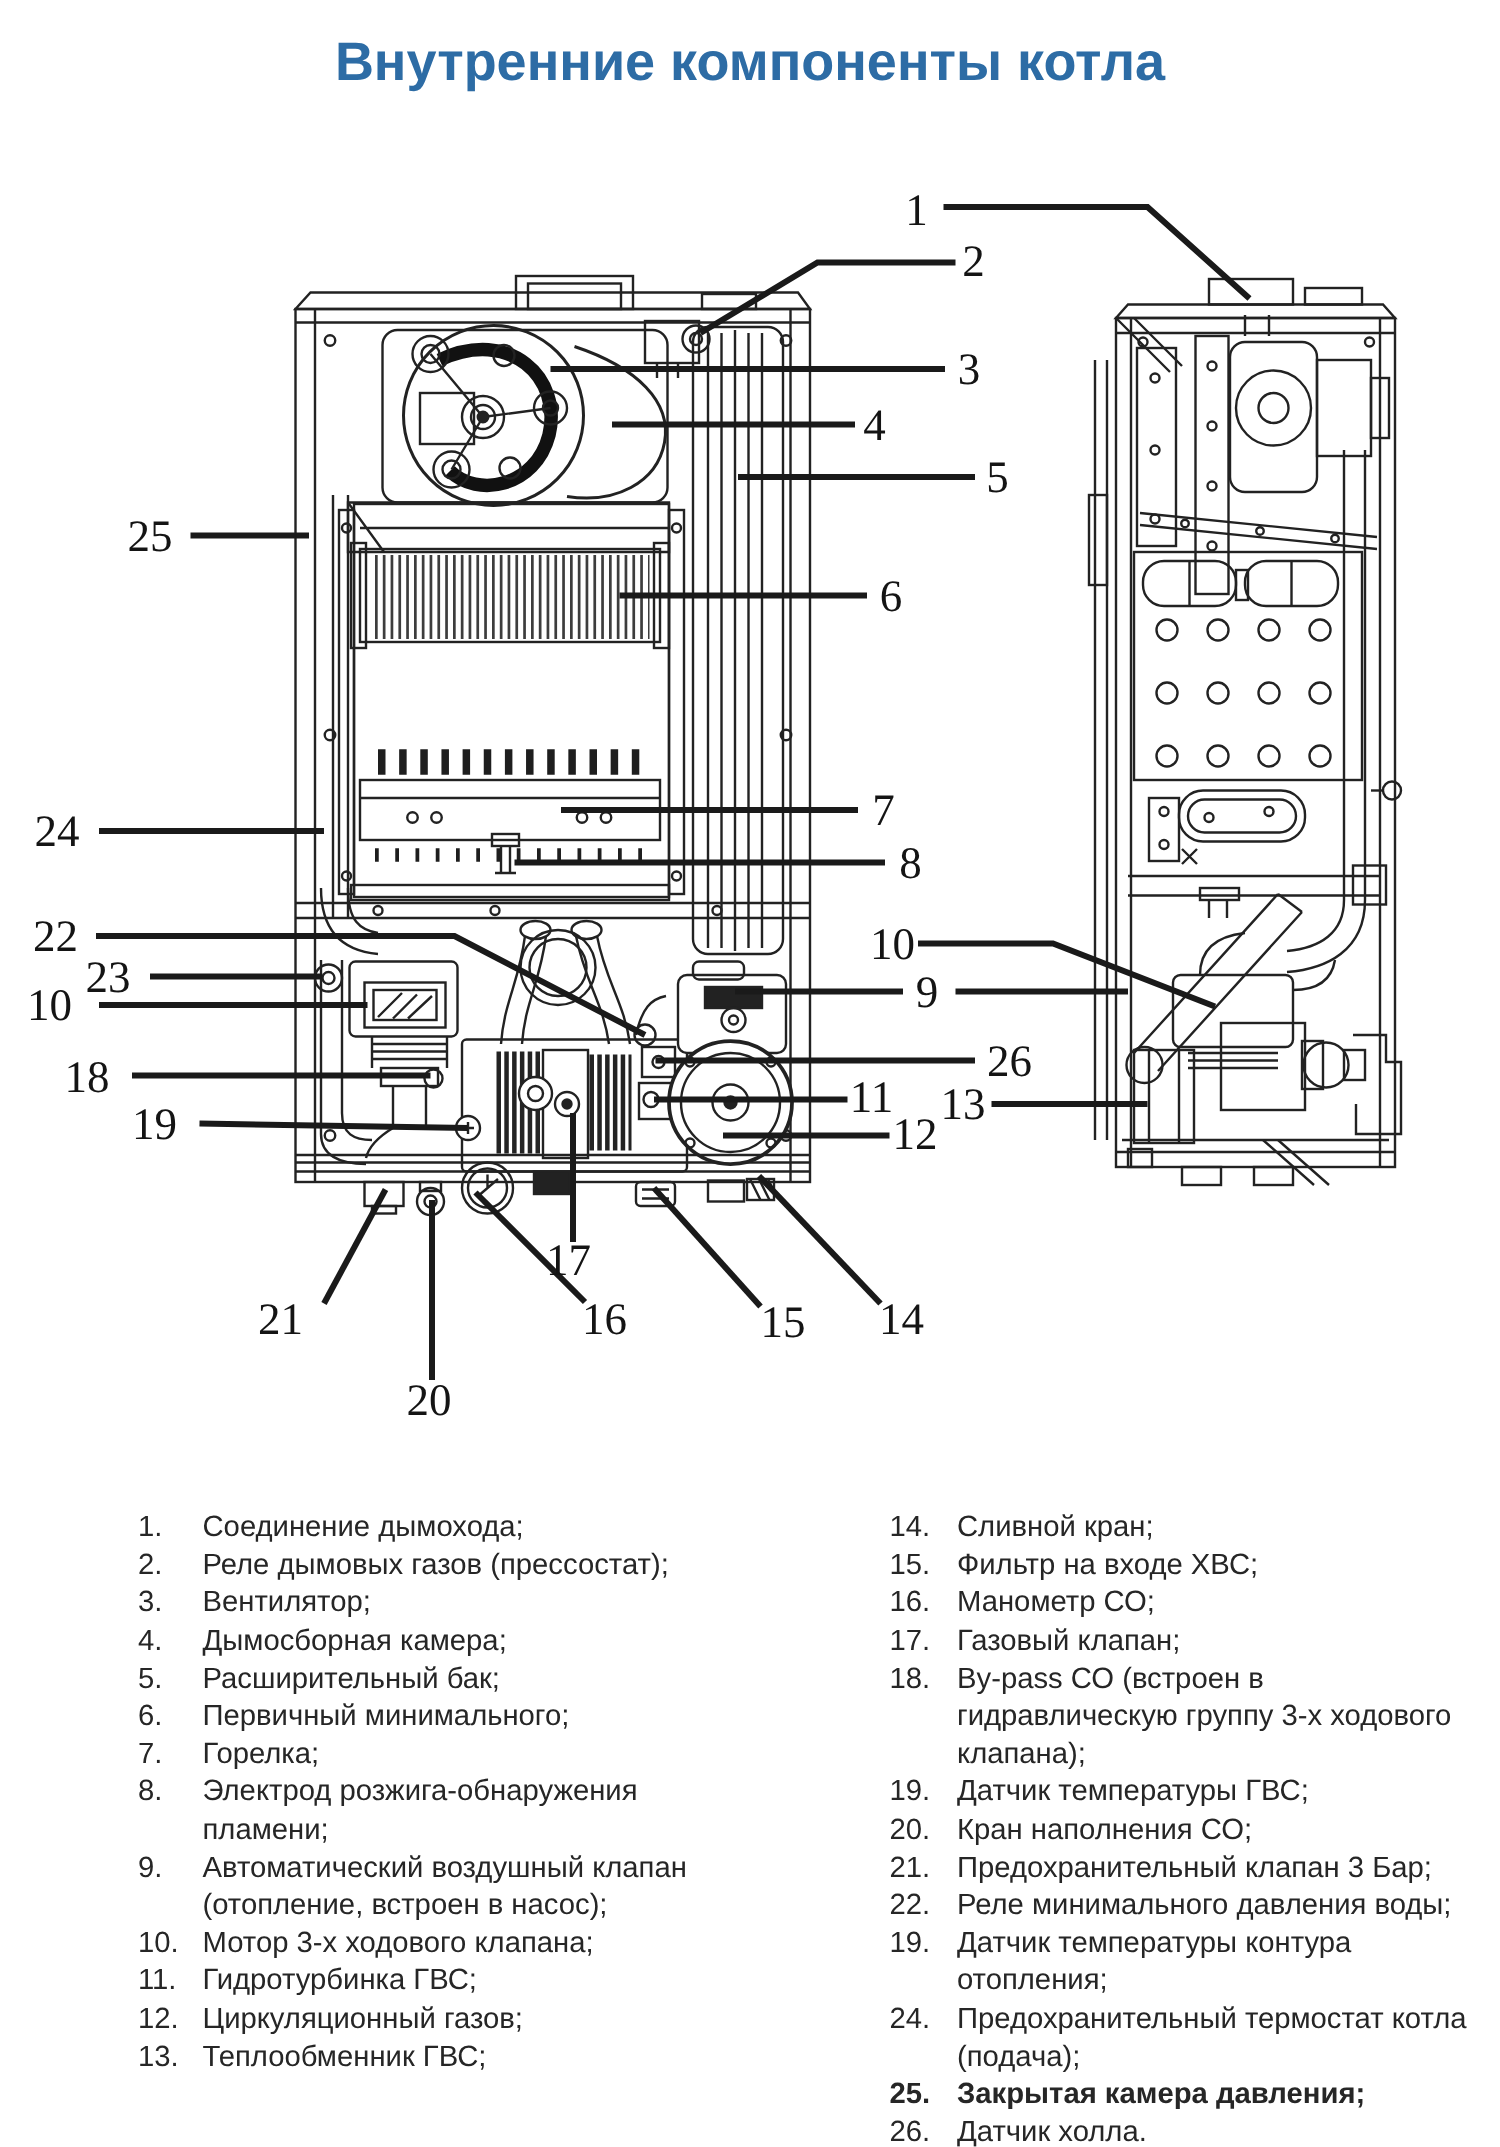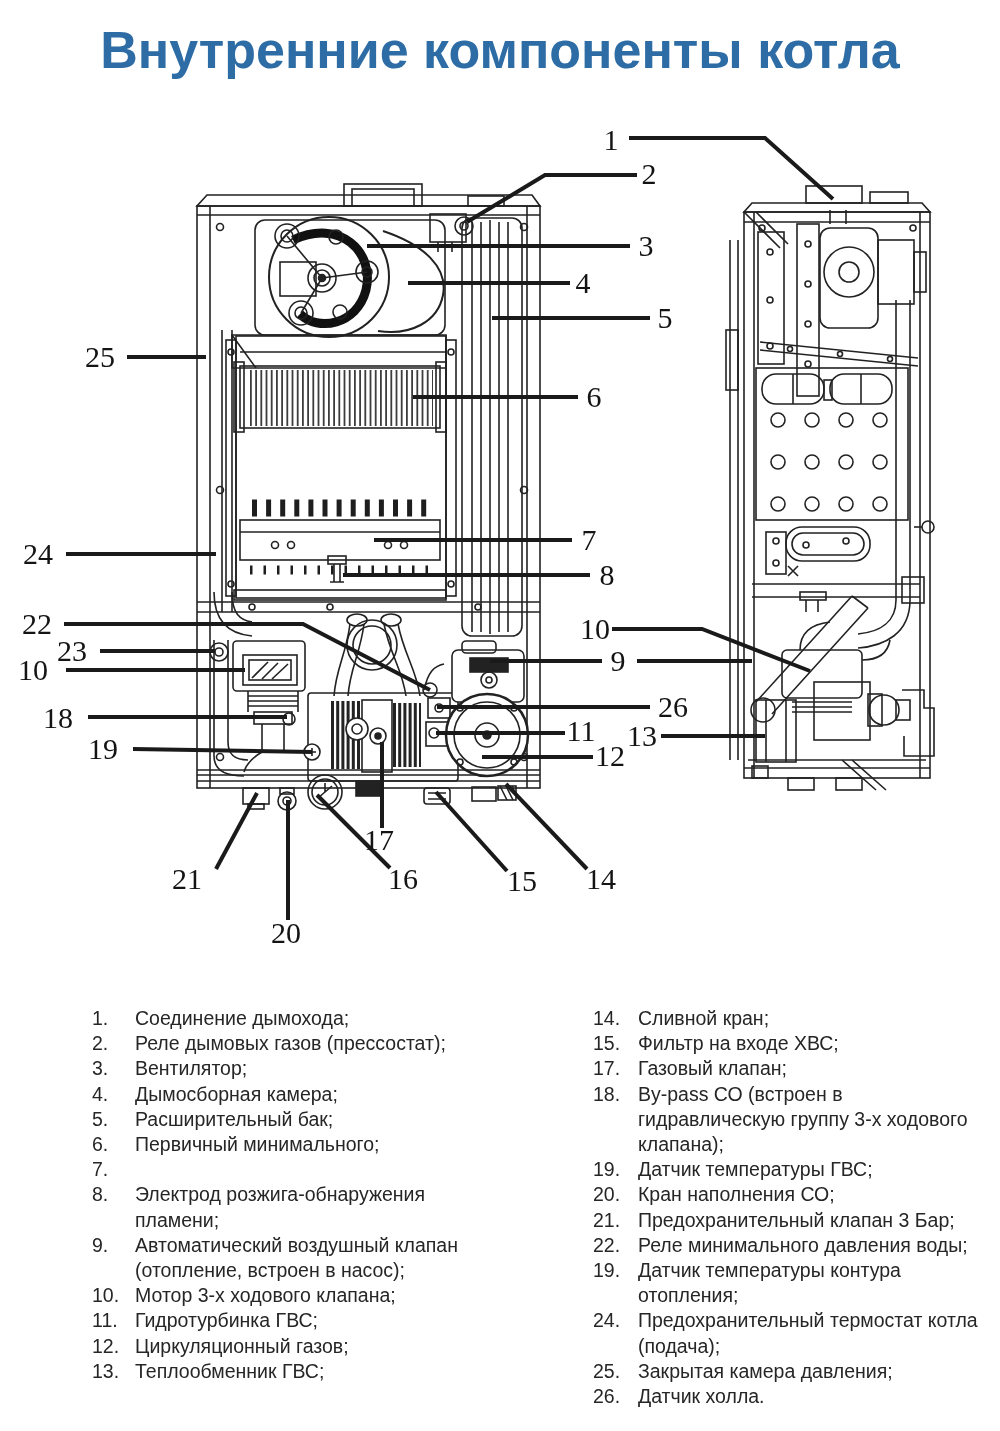--- a/index.html
+++ b/index.html
@@ -2,35 +2,35 @@
 <html><head>
 <meta charset="utf-8">
 <style>
   html,body{margin:0;padding:0;}
   body{
     width:1000px;height:1431px;position:relative;background:#ffffff;
     font-family:"Liberation Sans","DejaVu Sans",sans-serif;overflow:hidden;
   }
   .page-title{
     position:absolute;top:20px;left:0;width:1000px;text-align:center;
-    font-size:52px;font-weight:bold;letter-spacing:0px;color:#2d6ca5;
+    font-size:36px;font-weight:bold;letter-spacing:0px;color:#2d6ca5;
   }
   #diagram{position:absolute;top:0;left:0;}
   .callout{
     font-family:"Liberation Serif","DejaVu Serif",serif;
     font-size:30px;fill:#141414;
   }
   .legend-col{position:absolute;top:1006px;font-size:19.5px;line-height:25.2px;color:#262626;}
   .legend-col.left{left:92px;width:398px;}
   .legend-col.right{left:593px;width:400px;}
   .li{display:flex;align-items:flex-start;}
   .li .num{flex:0 0 43px;}
   .legend-col.right .li .num{flex:0 0 45px;}
   .li .txt{flex:1;}
-  .li.strong{font-weight:normal;}
+  .li.strong{font-weight:bold;}
 </style>
 </head>
 <body>
 
 <div class="page-title">Внутренние компоненты котла</div>
 
 <svg id="diagram" width="1000" height="975" viewBox="0 0 1000 975" fill="none" stroke="#222" stroke-width="1.6">
 
   <g>
 
@@ -351,20 +351,21 @@
   <div class="li">
       <span class="num">5.</span>
       <span class="txt">Расширительный бак;</span>
     </div>
   <div class="li">
       <span class="num">6.</span>
       <span class="txt">Первичный минимального;</span>
     </div>
   <div class="li">
       <span class="num">7.</span>
+      <span class="txt">Горелка;</span>
     </div>
   <div class="li">
       <span class="num">8.</span>
       <span class="txt">Электрод розжига-обнаружения пламени;</span>
     </div>
   <div class="li">
       <span class="num">9.</span>
       <span class="txt">Автоматический воздушный клапан (отопление, встроен в насос);</span>
     </div>
   <div class="li">
@@ -386,20 +387,24 @@
 </div>
 
 <div class="legend-col right">
   <div class="li">
       <span class="num">14.</span>
       <span class="txt">Сливной кран;</span>
     </div>
   <div class="li">
       <span class="num">15.</span>
       <span class="txt">Фильтр на входе ХВС;</span>
+    </div>
+  <div class="li">
+      <span class="num">16.</span>
+      <span class="txt">Манометр СО;</span>
     </div>
   <div class="li">
       <span class="num">17.</span>
       <span class="txt">Газовый клапан;</span>
     </div>
   <div class="li">
       <span class="num">18.</span>
       <span class="txt">By-pass СО (встроен в гидравлическую группу 3-х ходового клапана);</span>
     </div>
   <div class="li">

